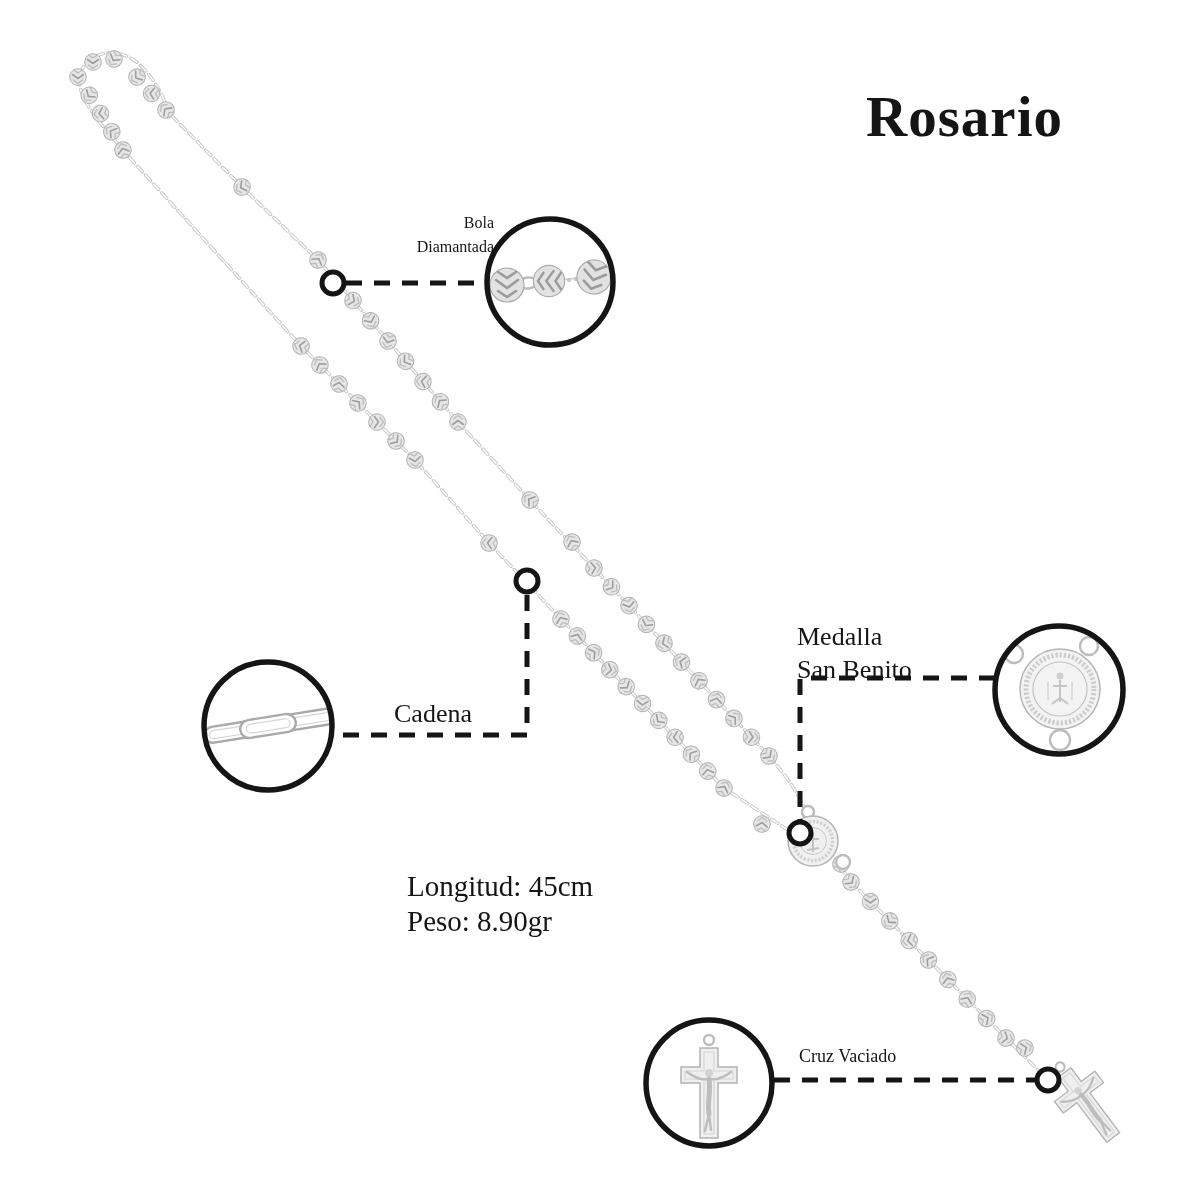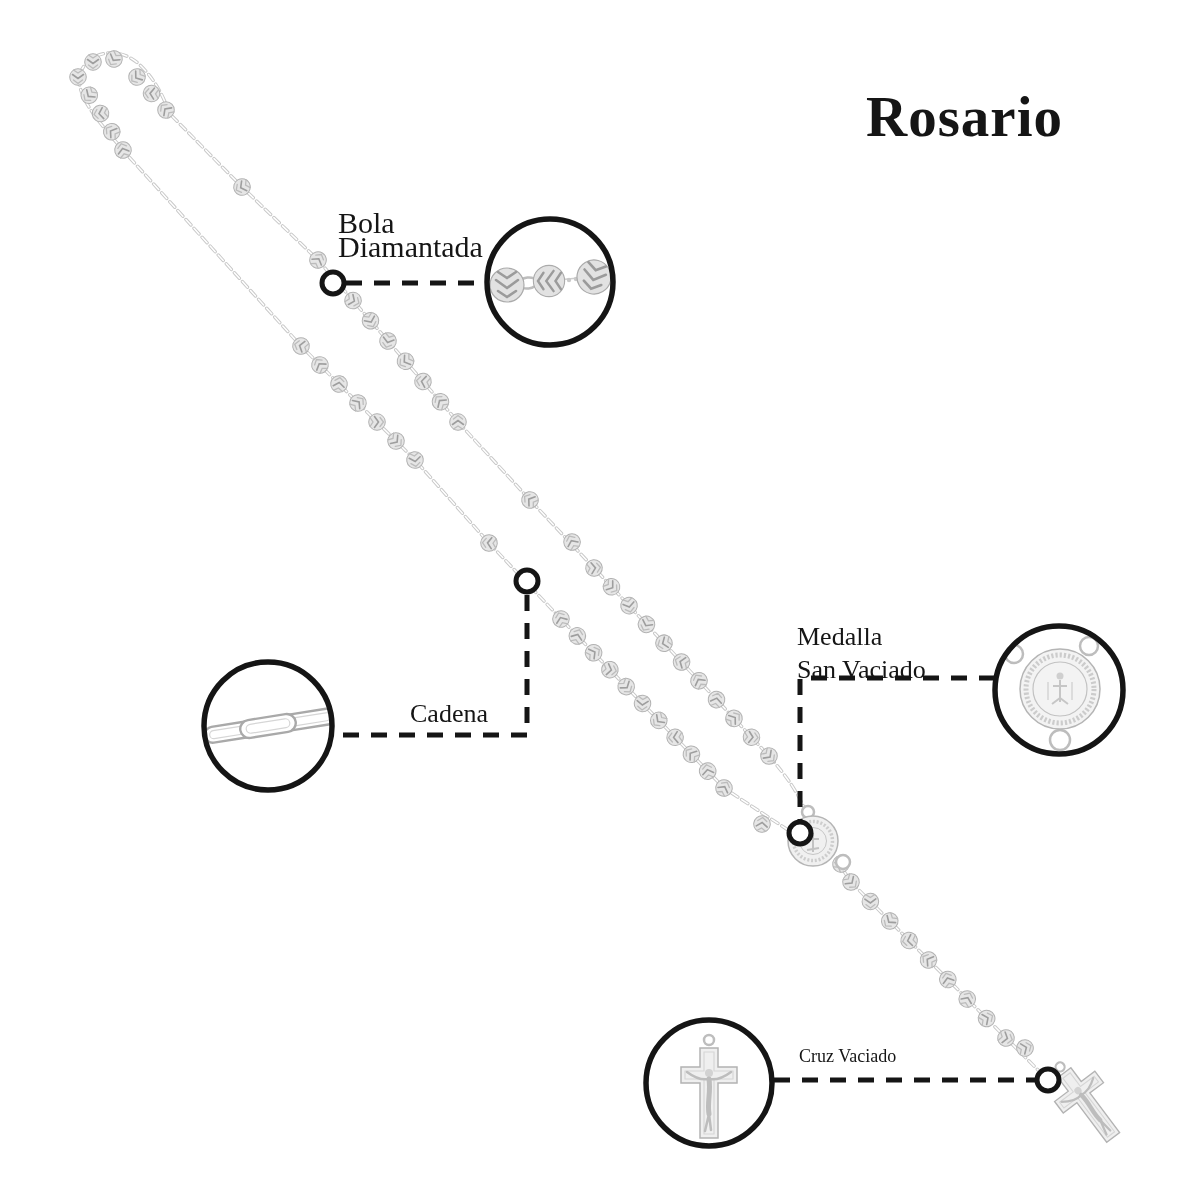--- a/index.html
+++ b/index.html
@@ -1,22 +1,22 @@
 <!DOCTYPE html>
 <html><head>
 <meta charset="utf-8">
 <style>
   html,body{margin:0;padding:0;background:#ffffff;}
   #stage{position:relative;width:1200px;height:1200px;background:#ffffff;overflow:hidden;
          font-family:"Liberation Serif","DejaVu Serif",serif;color:#151515;}
   #art{position:absolute;left:0;top:0;width:1200px;height:1200px;}
   .label{position:absolute;color:#151515;}
   #title{left:866px;top:84px;font-size:57px;font-weight:600;letter-spacing:1px;}
-  #bola-label{left:338px;top:211px;width:156px;text-align:left;font-size:30px;line-height:24px;}
-  #cadena-label{left:410px;top:699px;font-size:26px;}
+  #bola-label{left:338px;top:211px;width:156px;text-align:right;font-size:16px;line-height:24px;}
+  #cadena-label{left:394px;top:699px;font-size:26px;}
   #medalla-label{left:797px;top:620px;font-size:26px;line-height:33px;}
   #cruz-label{left:799px;top:1046px;font-size:18px;}
   #specs{left:407px;top:869px;font-size:29px;line-height:35px;}
 
   
   .chain-o{fill:none;stroke:#c8c8c8;stroke-width:3.4;stroke-dasharray:7.5 4.5;stroke-linecap:round}
   .chain-i{fill:none;stroke:#ffffff;stroke-width:1.5;stroke-dasharray:7.5 4.5;stroke-linecap:round}
   .bf {fill:none;stroke:#9e9e9e;stroke-width:1.6;stroke-linecap:round}
   .bf2{fill:none;stroke:#bcbcbc;stroke-width:1.3;stroke-linecap:round}
   .BF {fill:none;stroke:#9b9b9b;stroke-width:2.6;stroke-linecap:round}
@@ -236,18 +236,22 @@
 
   <div class="label" id="bola-label">
     <div>Bola</div>
     <div>Diamantada</div>
   </div>
 
   <div class="label" id="cadena-label">Cadena</div>
 
   <div class="label" id="medalla-label">
     <div>Medalla</div>
-    <div>San Vaciado</div>
+    <div>San Benito</div>
   </div>
 
   <div class="label" id="cruz-label">Cruz Vaciado</div>
 
+  <div class="label" id="specs">
+    <div>Longitud: 45cm</div>
+    <div>Peso: 8.90gr</div>
+  </div>
 </div>
 
 </body></html>

